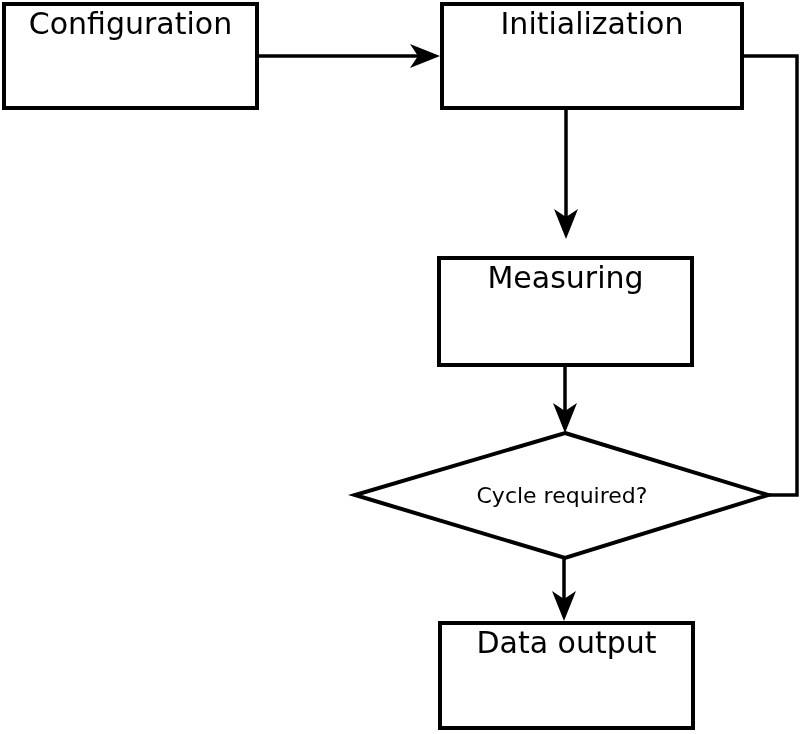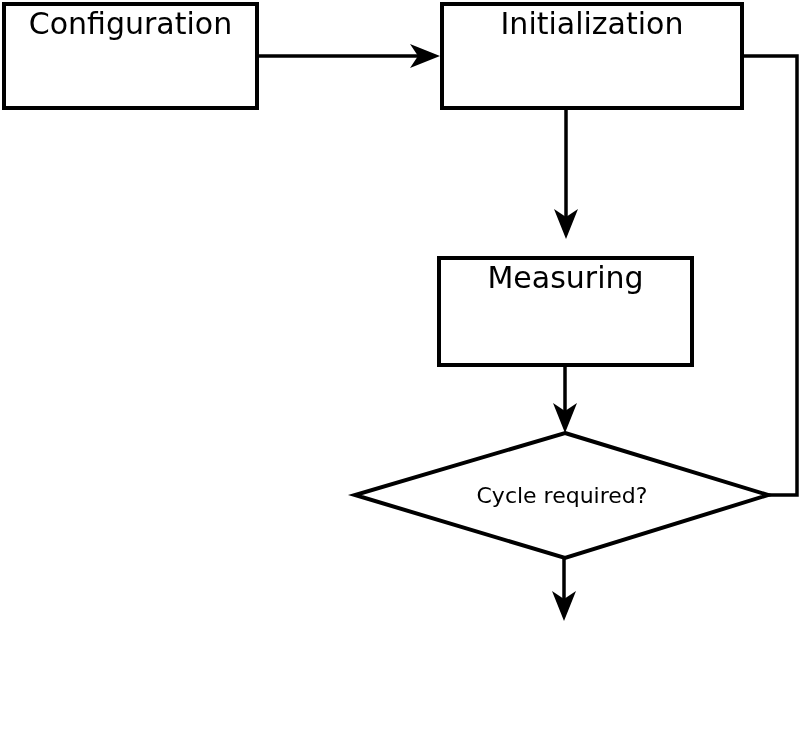--- a/index.html
+++ b/index.html
@@ -92,14 +92,17 @@
   </div>
 
   <div class="node" style="left:437px; top:256px; width:257px; height:111px;">
     <span>Measuring</span>
   </div>
 
   <div class="decision-label" style="left:412px; top:481px; width:300px; height:28px;">
     <span>Cycle required?</span>
   </div>
 
+  <div class="node" style="left:438px; top:621px; width:257px; height:109px;">
+    <span>Data output</span>
+  </div>
 
 </div>
 
 </body></html>

